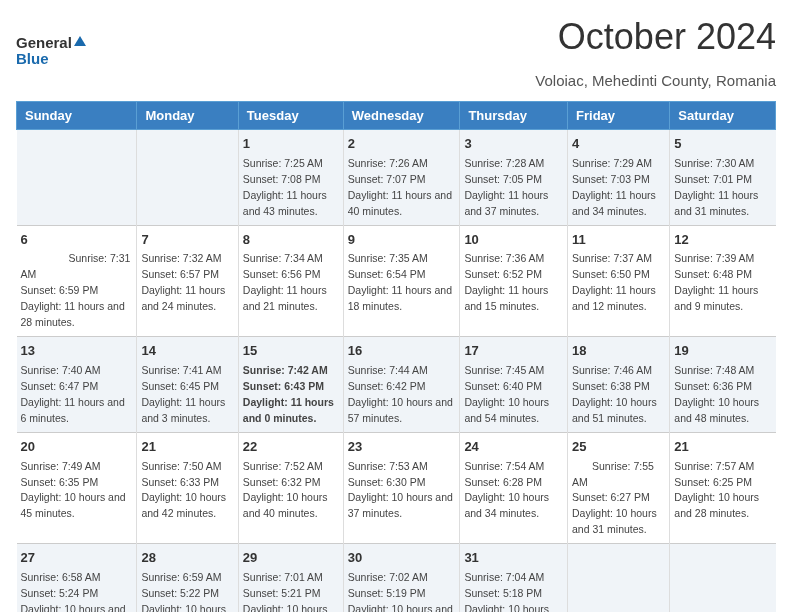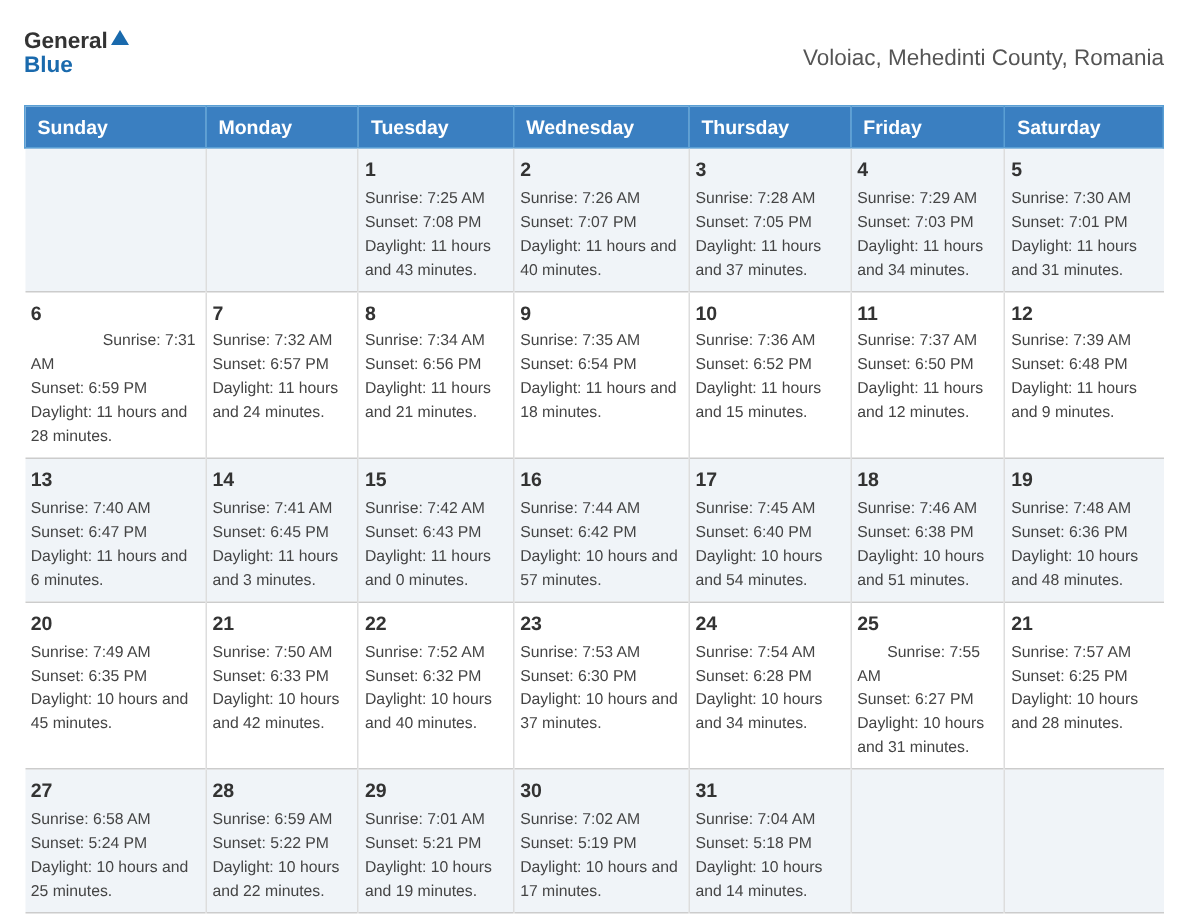--- a/index.html
+++ b/index.html
@@ -6,21 +6,21 @@
     body {
       font-family: Arial, sans-serif;
       background: #fff;
       width: 792px;
       min-height: 612px;
       padding: 16px;
     }
     .header {
       display: flex;
       justify-content: space-between;
-      align-items: flex-start;
+      align-items: center;
       margin-bottom: 12px;
     }
     .logo {
       display: flex;
       align-items: center;
       gap: 4px;
     }
     .title-block {
       text-align: right;
     }
@@ -83,20 +83,21 @@
 
 <div class="header">
   <div class="logo">
   <svg width="70" height="42" viewBox="0 0 70 42" xmlns="http://www.w3.org/2000/svg">
     <text x="0" y="16" font-size="15" font-weight="bold" fill="#333" font-family="Arial">General</text>
     <text x="0" y="32" font-size="15" font-weight="bold" fill="#1a6aad" font-family="Arial">Blue</text>
     <polygon points="64,4 70,14 58,14" fill="#1a6aad"></polygon>
   </svg>
 </div>
   <div class="title-block">
+    <div class="month-title">October 2024</div>
     <div class="location">Voloiac, Mehedinti County, Romania</div>
   </div>
 </div>
 
 <table>
   <thead>
     <tr>
     <th>Sunday</th>
         <th>Monday</th>
         <th>Tuesday</th>
@@ -149,21 +150,21 @@
 Sunset: 6:48 PM
 Daylight: 11 hours and 9 minutes.</span></td>
       </tr>
       <tr>
         <td><span class="day-num">13</span><span class="day-info" style="white-space: pre-line;">Sunrise: 7:40 AM
 Sunset: 6:47 PM
 Daylight: 11 hours and 6 minutes.</span></td>
         <td><span class="day-num">14</span><span class="day-info" style="white-space: pre-line;">Sunrise: 7:41 AM
 Sunset: 6:45 PM
 Daylight: 11 hours and 3 minutes.</span></td>
-        <td><span class="day-num">15</span><span class="day-info" style="white-space: pre-line;">Sunrise: 7:42 AM
+        <td><span class="day-num">15</span><span class="day-info" style="white-space: pre-line; font-weight: bold;">Sunrise: 7:42 AM
 Sunset: 6:43 PM
 Daylight: 11 hours and 0 minutes.</span></td>
         <td><span class="day-num">16</span><span class="day-info" style="white-space: pre-line;">Sunrise: 7:44 AM
 Sunset: 6:42 PM
 Daylight: 10 hours and 57 minutes.</span></td>
         <td><span class="day-num">17</span><span class="day-info" style="white-space: pre-line;">Sunrise: 7:45 AM
 Sunset: 6:40 PM
 Daylight: 10 hours and 54 minutes.</span></td>
         <td><span class="day-num">18</span><span class="day-info" style="white-space: pre-line;">Sunrise: 7:46 AM
 Sunset: 6:38 PM

